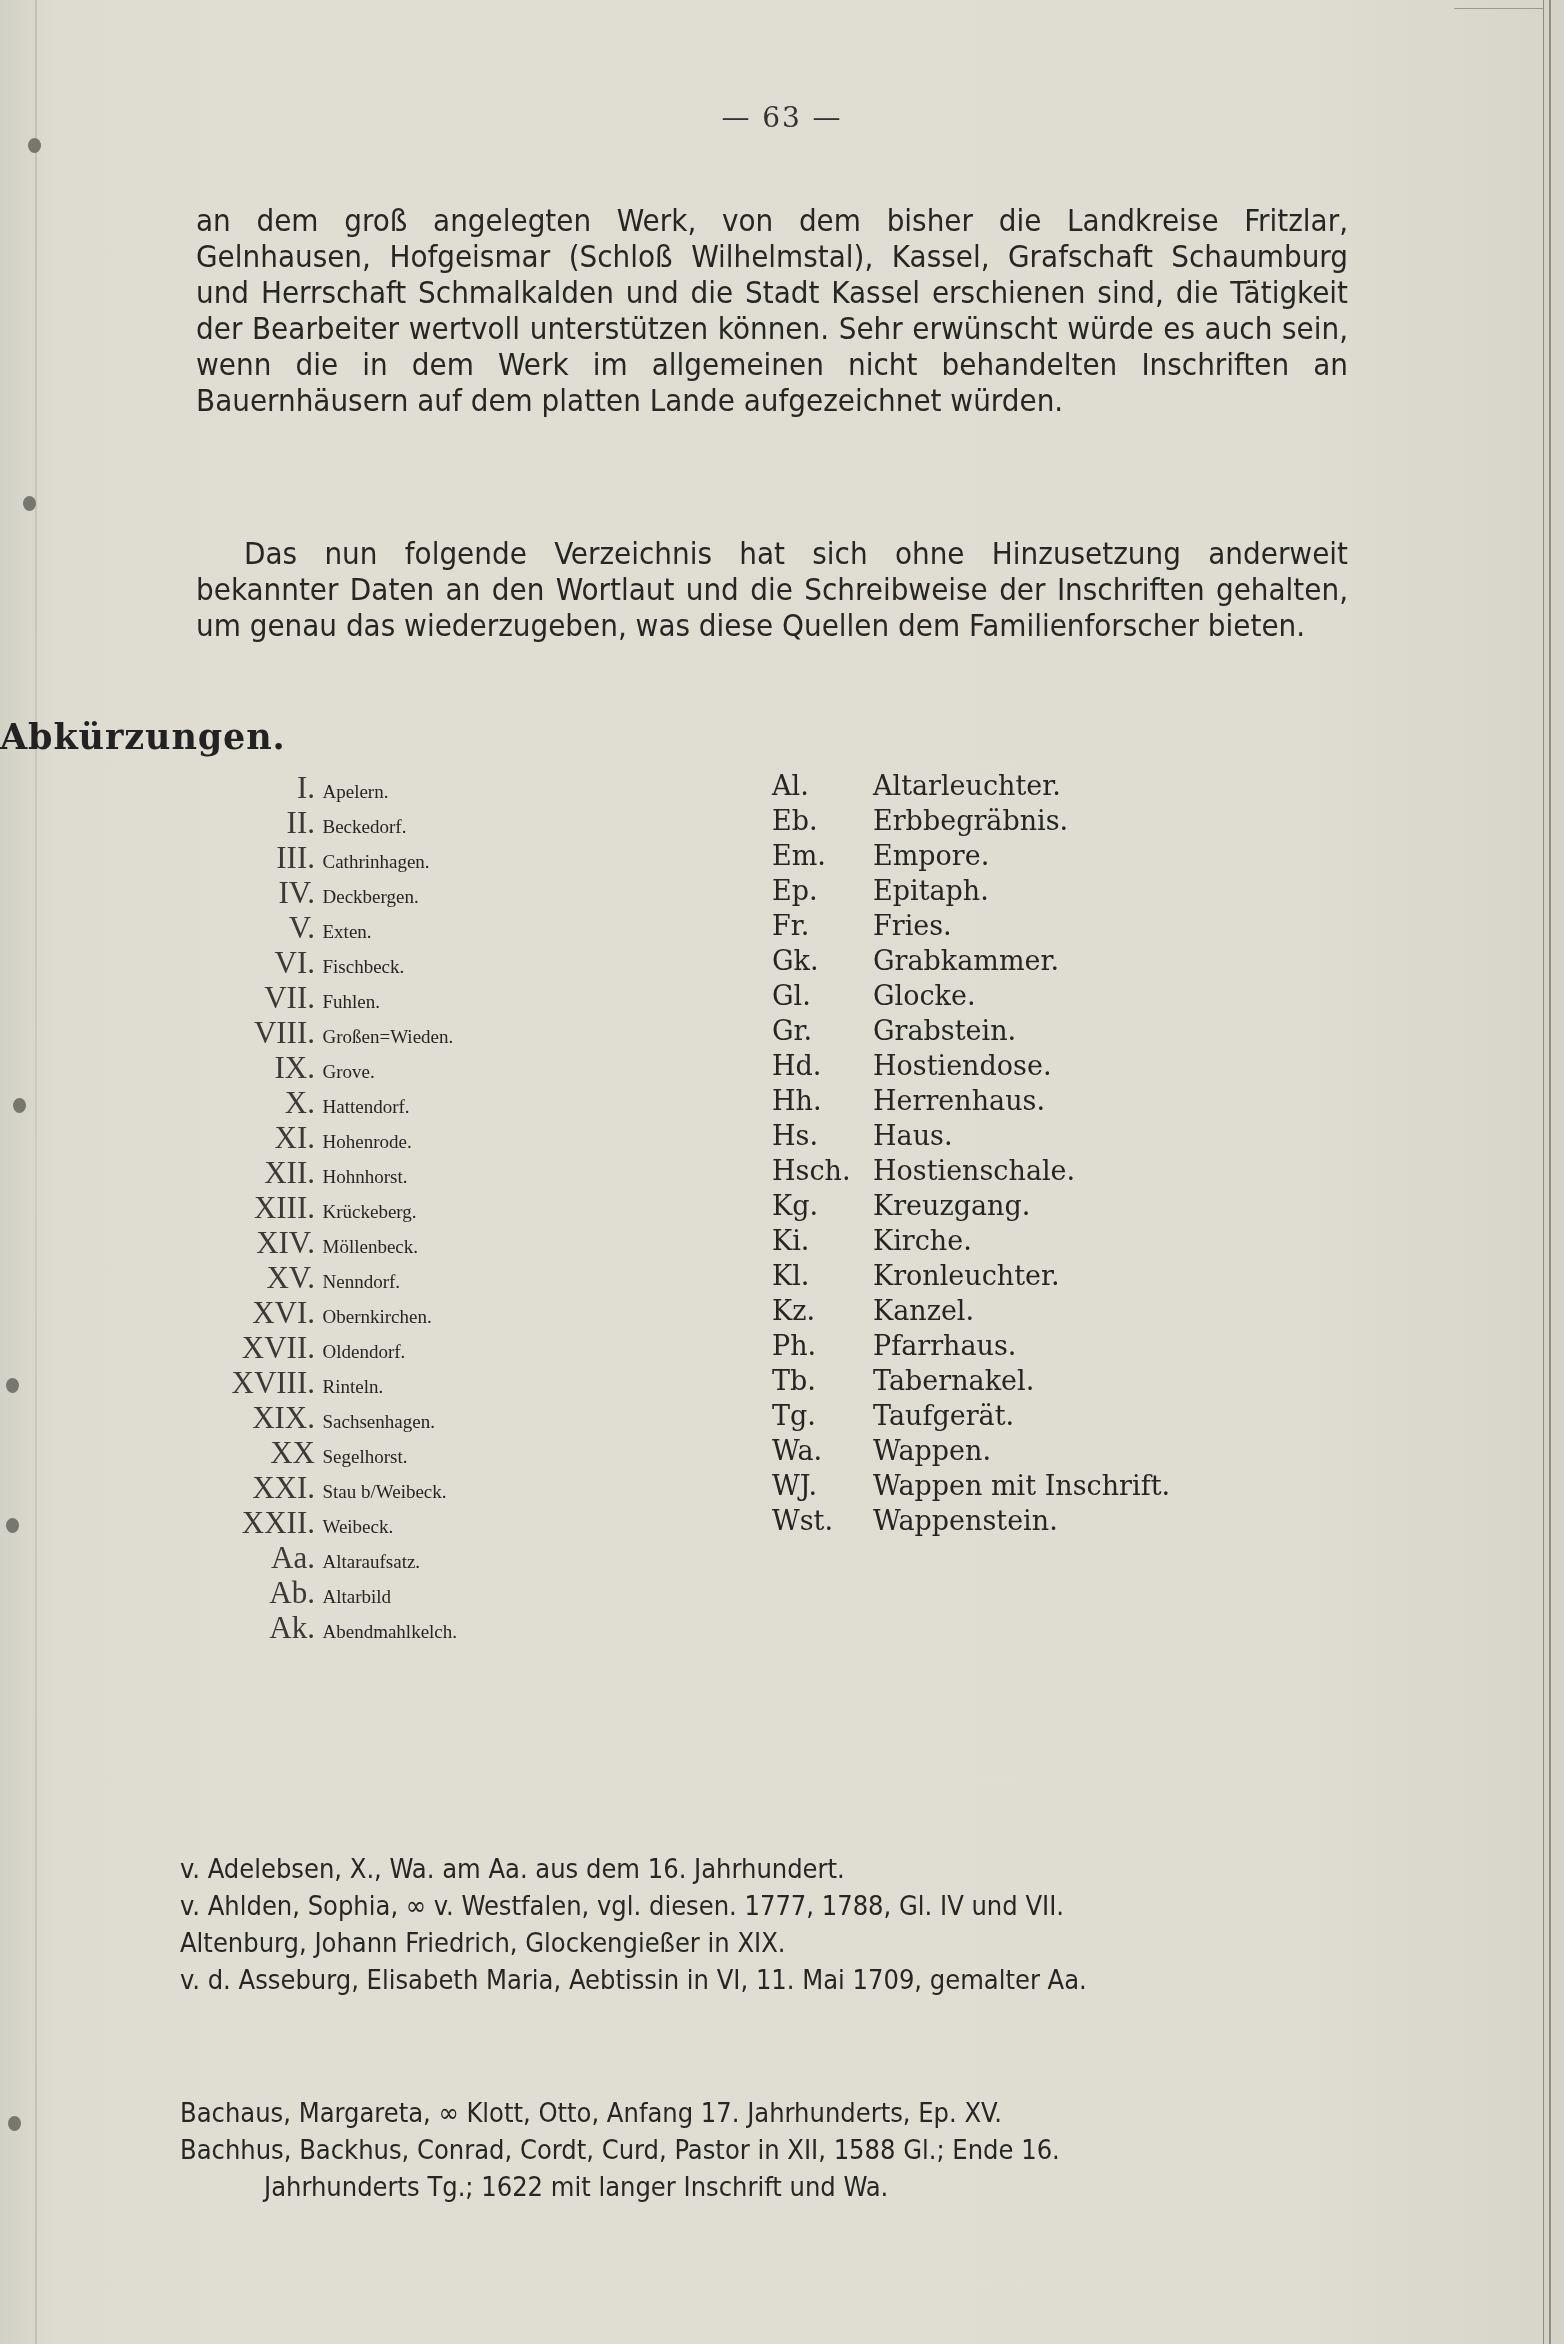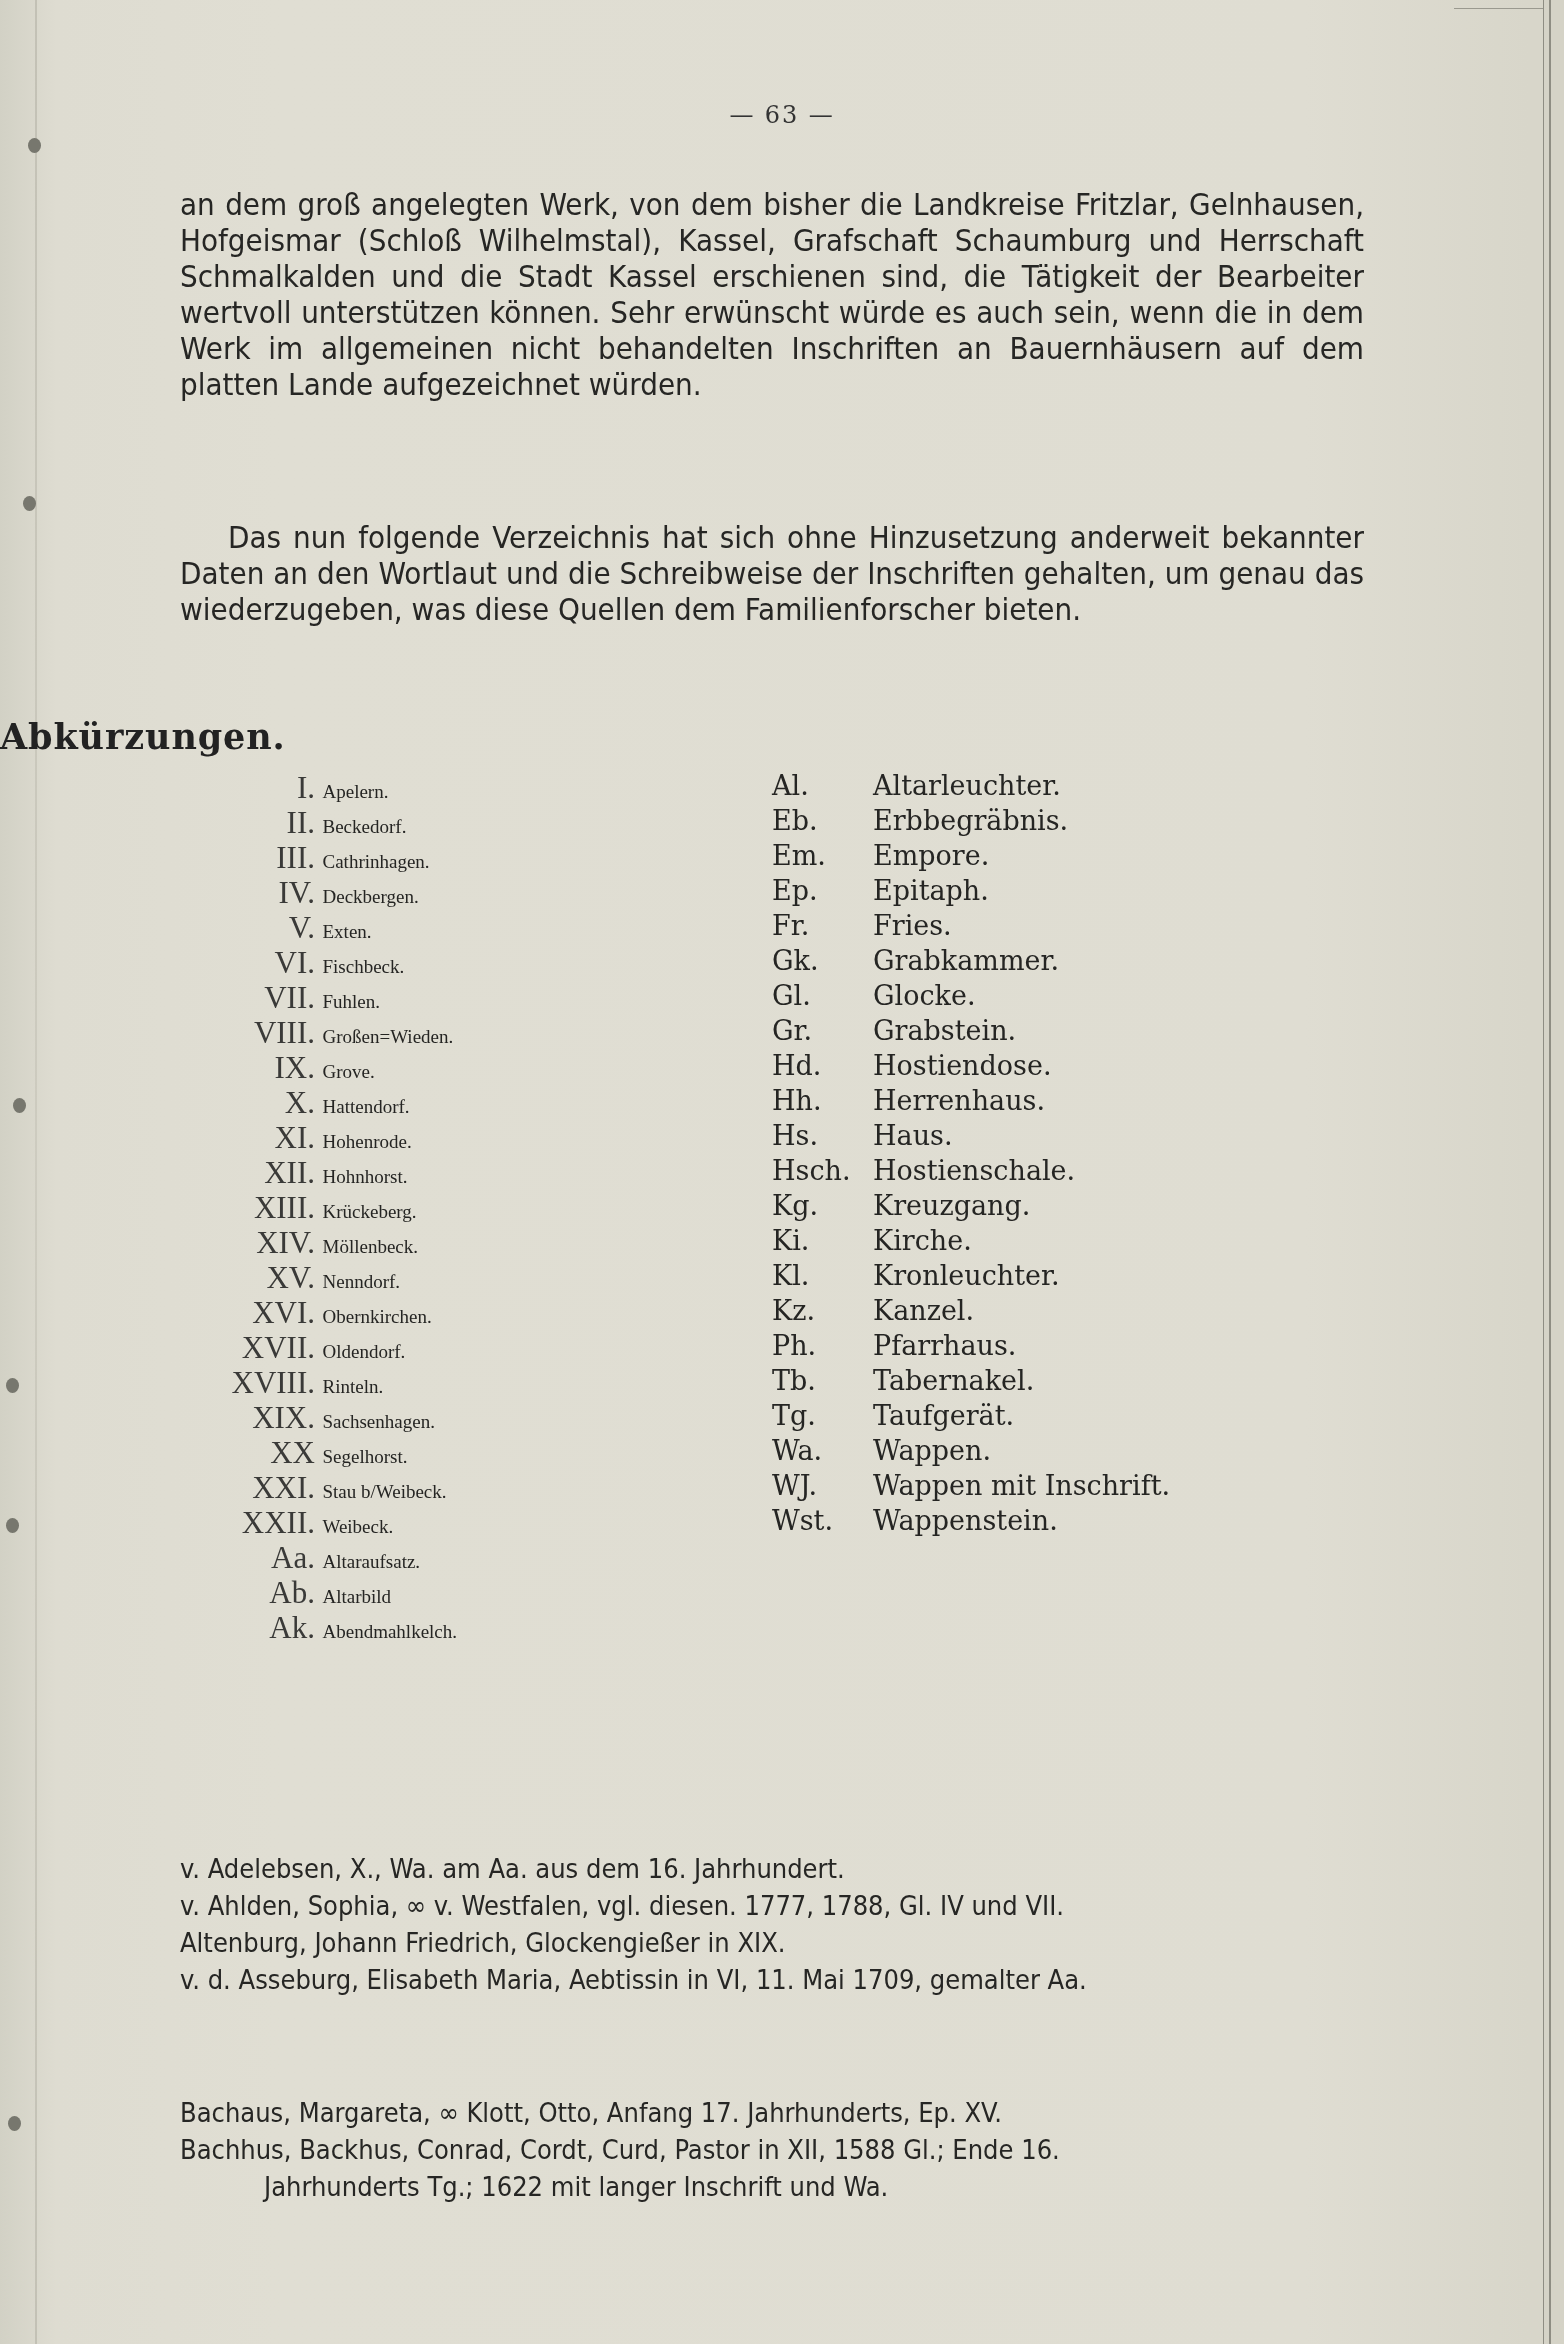--- a/index.html
+++ b/index.html
@@ -52,37 +52,37 @@
       position: absolute;
       left: 1454px; top: 7.5px;
       width: 93px; height: 1.9px;
       background: #9a998f;
     }
     .page-number {
       position: absolute;
       top: 101px;
       left: 0; width: 1564px;
       text-align: center;
-      font-size: 24px;
+      font-size: 28px;
       letter-spacing: 1.9px;
       color: #333;
     }
     .para {
       position: absolute;
       left: 180px;
       width: 1184px;
       font-size: 31px;
       line-height: 36px;
       text-align: justify;
       text-align-last: left;
       font-family: "DejaVu Sans Condensed", "DejaVu Sans", sans-serif;
       font-stretch: condensed;
       color: #262624;
     }
-    .para p { margin: 0; }
+    .para p { margin: 16px; }
     .para .indent { text-indent: 48px; }
     .para1 { top: 186px; }
     .para2 { top: 519px; }
     .abbr-title {
       position: absolute;
       top: 716px;
       left: 0; width: 1564px;
       text-align: left;
       font-size: 35px;
       font-weight: bold;

